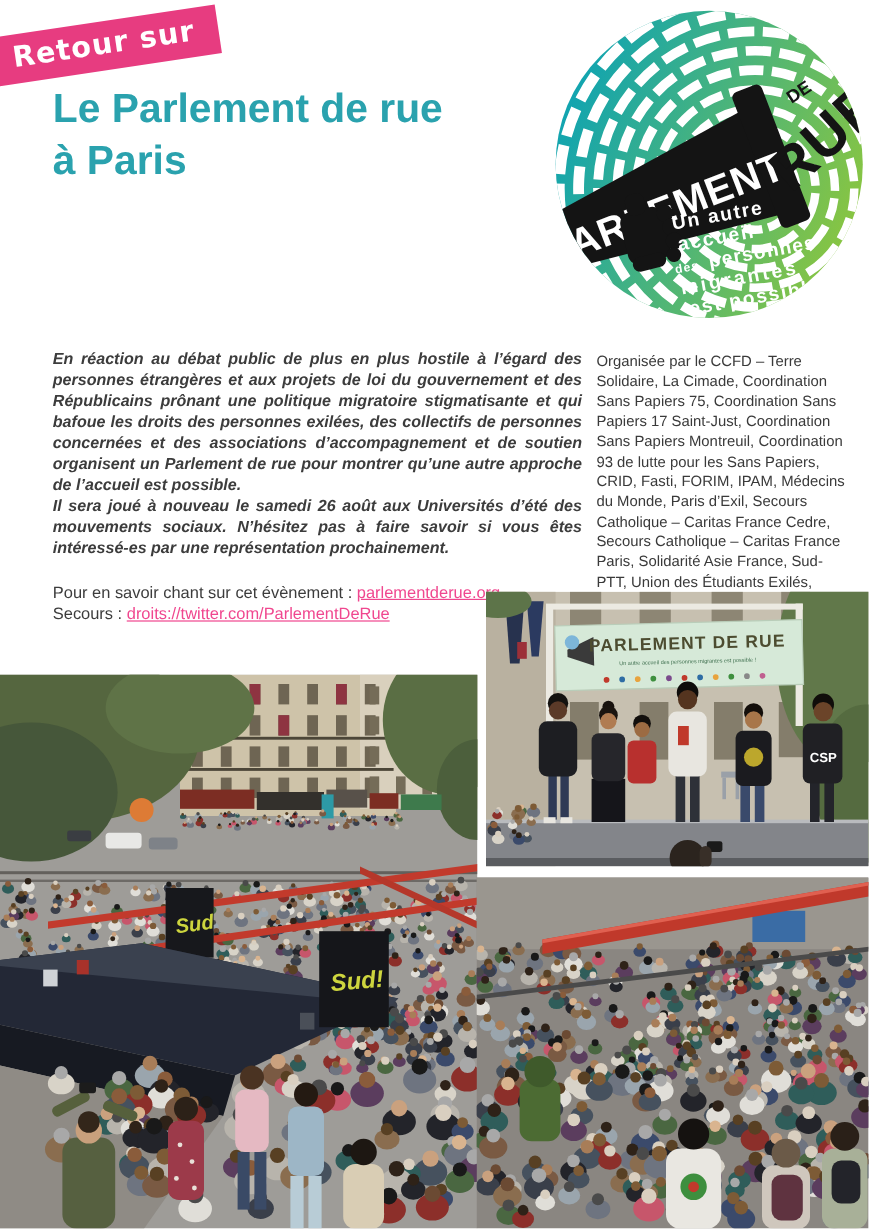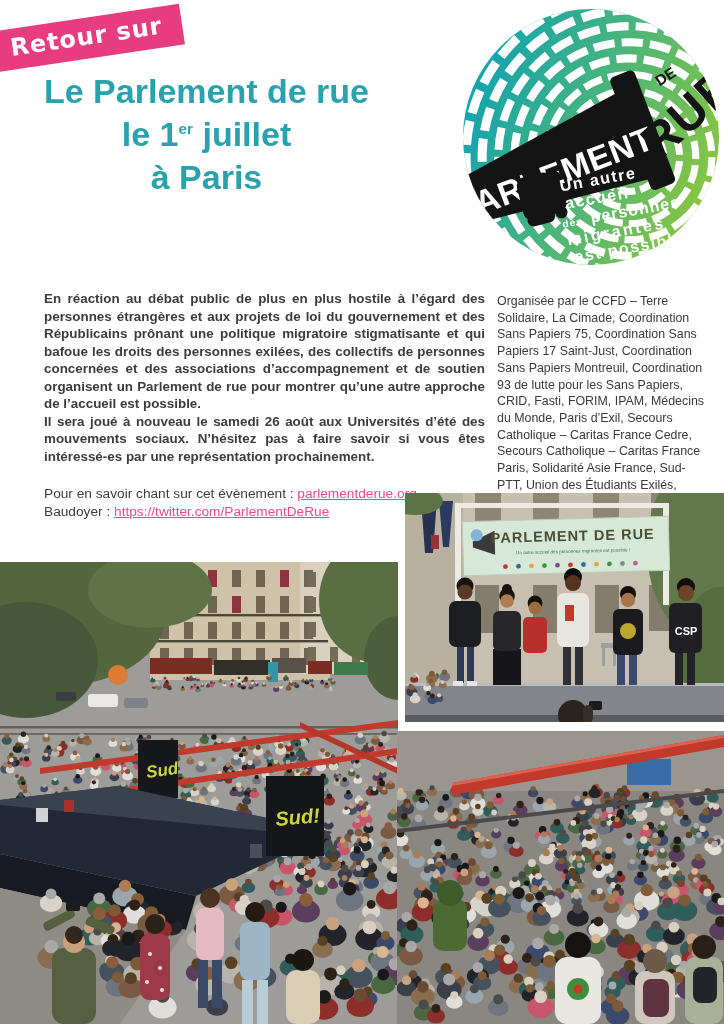--- a/index.html
+++ b/index.html
@@ -6,35 +6,35 @@
   .page{position:relative;width:724px;height:1024px;background:#fff;overflow:hidden;
         font-family:"Liberation Sans",sans-serif;}
 
   
   .badge{position:absolute;left:-14px;top:18px;background:#e73c80;color:#fff;
          padding:5px 20px 8px 24px;font-size:24px;font-weight:bold;letter-spacing:1px;
          transform:rotate(-8.5deg);font-family:"DejaVu Sans",sans-serif;}
 
   
   .title{position:absolute;left:44px;top:74px;color:#2aa2ae;font-weight:bold;
-         font-size:34px;line-height:1;text-align:center;}
+         font-size:34px;line-height:1;}
   .title .tline{display:inline-block;margin-bottom:9px;}
   .title .dash{height:5px;margin-top:5px;
          background:repeating-linear-gradient(90deg,#ec2a8a 0 13px,transparent 13px 21px);}
   .title sup{font-size:0.45em;vertical-align:super;}
   .title .row{display:block;}
 
   
   .logo{position:absolute;left:462px;top:8px;width:258px;height:258px;}
 
   
   .bodycopy{position:absolute;left:44px;top:290px;width:441px;
             font-size:13.4px;line-height:17.5px;font-weight:bold;color:#3c3c3c;
             text-align:justify;}
-  .bodycopy p{margin:0;}
+  .bodycopy p{margin:0;font-style:italic;}
 
   
   .orgcol{position:absolute;left:497px;top:293px;width:207px;
           font-size:12.4px;line-height:16.7px;color:#3a3a3a;}
 
   
   .links{position:absolute;left:44px;top:485px;font-size:13.7px;line-height:17.6px;color:#3c3c3c;}
   .links a{color:#f0478f;text-decoration:underline;cursor:pointer;}
 
   
@@ -47,23 +47,20 @@
 </head>
 <body>
 
 <div class="page">
 
   <div class="badge">Retour sur</div>
 
   <h1 class="title" style="margin:0;">
     <span class="row">
       <span class="tline"><span>Le Parlement de rue</span><span class="dash"></span></span>
-    </span>
-    <span class="row">
-      <span class="tline"><span><span>le 1</span><sup>er</sup><span> juillet</span></span><span class="dash"></span></span>
     </span>
     <span class="row">
       <span class="tline"><span>à Paris</span><span class="dash"></span></span>
     </span>
   </h1>
 
   <div class="logo">
     <svg viewBox="0 0 256 256">
       <defs>
         <linearGradient id="lg" x1="0" y1="0.3" x2="1" y2="0.7">
@@ -120,21 +117,21 @@
 
   <div class="bodycopy">
     <p>En réaction au débat public de plus en plus hostile à l’égard des personnes étrangères et aux projets de loi du gouvernement et des Républicains prônant une politique migratoire stigmatisante et qui bafoue les droits des personnes exilées, des collectifs de personnes concernées et des associations d’accompagnement et de soutien organisent un Parlement de rue pour montrer qu’une autre approche de l’accueil est possible.</p>
     <p>Il sera joué à nouveau le samedi 26 août aux Universités d’été des mouvements sociaux. N’hésitez pas à faire savoir si vous êtes intéressé-es par une représentation prochainement.</p>
   </div>
 
   <div class="orgcol">Organisée par le CCFD – Terre Solidaire, La Cimade, Coordination Sans Papiers 75, Coordination Sans Papiers 17 Saint-Just, Coordination Sans Papiers Montreuil, Coordination 93 de lutte pour les Sans Papiers, CRID, Fasti, FORIM, IPAM, Médecins du Monde, Paris d’Exil, Secours Catholique – Caritas France Cedre, Secours Catholique – Caritas France Paris, Solidarité Asie France, Sud-PTT, Union des Étudiants Exilés, Union syndicale Solidaires</div>
 
   <div class="links">
     <div><span>Pour en savoir chant sur cet évènement : </span><a>parlementderue.org</a></div>
-    <div><span>Baudoyer : </span><a>https://twitter.com/ParlementDeRue</a></div>
+    <div><span>Secours : </span><a>droits://twitter.com/ParlementDeRue</a></div>
   </div>
 
   <figure class="photo photo-stage" style="margin:0;">
     <svg viewBox="0 0 319 229" preserveAspectRatio="none">
       <rect width="319" height="229" fill="#c7c0b0"></rect>
       <rect x="0" y="0" width="58" height="229" fill="#b9b1a0"></rect>
       <g fill="#8d8674">
         <rect x="70" y="0" width="26" height="58"></rect>
           <rect x="128" y="0" width="26" height="58"></rect>
         <rect x="188" y="0" width="26" height="58"></rect>

